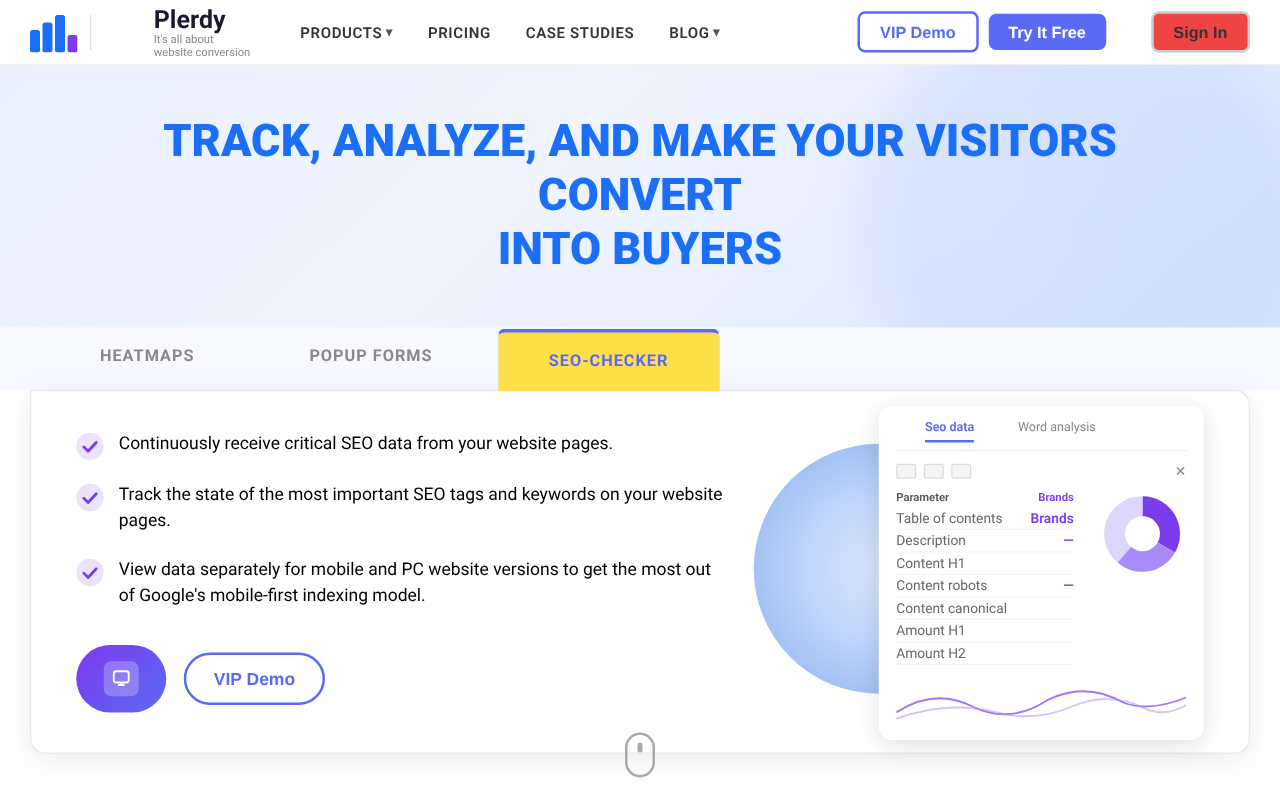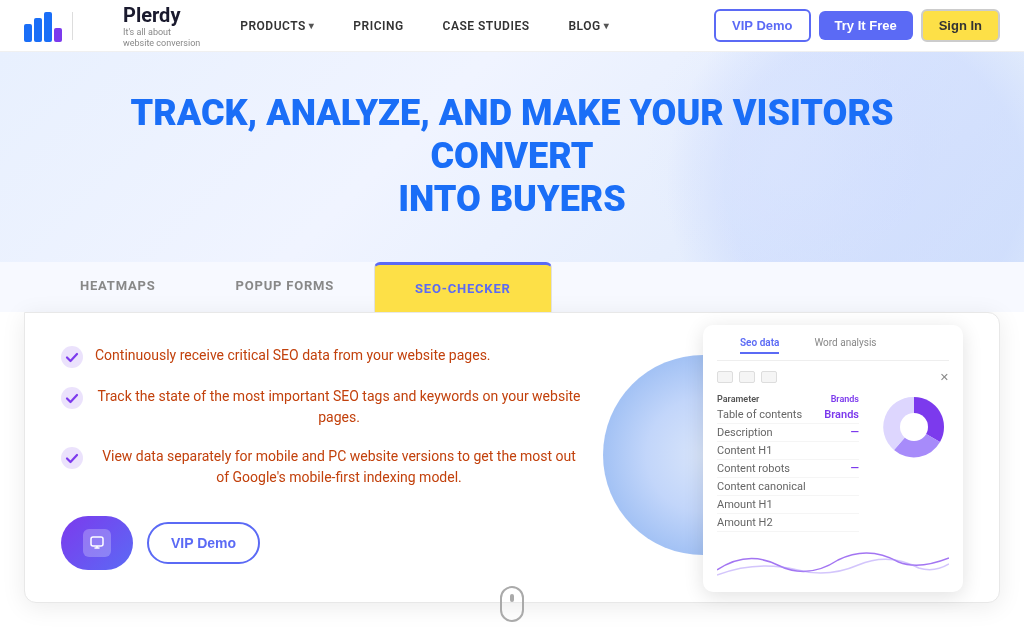--- a/index.html
+++ b/index.html
@@ -50,21 +50,21 @@
     }
     .divider-vert {
       width: 1px;
       height: 28px;
       background: #ddd;
       margin-right: 40px;
     }
     .nav {
       display: flex;
       align-items: center;
-      gap: 39px;
+      gap: 28px;
       flex: 1;
       text-align: right;
     }
     .nav-item {
       font-size: 12px;
       font-weight: 600;
       color: #333;
       text-transform: uppercase;
       letter-spacing: 0.5px;
       cursor: pointer;
@@ -101,25 +101,26 @@
       background: #5b6af5;
       color: #fff;
       font-size: 13px;
       font-weight: 600;
       cursor: pointer;
     }
     .btn-sign-in {
       padding: 7px 16px;
       border: 2px solid #ccc;
       border-radius: 6px;
-      background: #fde047;
+      background: #ef4444;
       color: #333;
       font-size: 13px;
       font-weight: 600;
       cursor: pointer;
+      margin-left: 28px;
     }
 
     
     .hero {
       background: linear-gradient(135deg, #e8f0fe 0%, #f0f4ff 40%, #dce8fb 100%);
       padding: 40px 40px 20px;
       text-align: center;
       position: relative;
       overflow: hidden;
     }
@@ -155,22 +156,22 @@
       margin: 0 auto 20px;
     }
 
     
     .tabs-section {
       background: #f7f9ff;
       padding: 0 40px;
     }
     .tabs {
       display: flex;
-      align-items: center;
-      gap: 0;
+      align-items: flex-end;
+      gap: 12px;
     }
     .tab {
       padding: 16px 40px;
       font-size: 13px;
       font-weight: 700;
       color: #888;
       text-transform: uppercase;
       letter-spacing: 0.8px;
       cursor: pointer;
       border-bottom: 3px solid transparent;
@@ -205,23 +206,22 @@
     .feature-list {
       list-style: none;
       margin-bottom: 28px;
     }
     .feature-item {
       display: flex;
       align-items: flex-start;
       gap: 12px;
       margin-bottom: 18px;
       font-size: 14px;
-      color: #c2410c;
+      color: #000000;
       line-height: 1.5;
-      text-align: center;
     }
     .check-icon {
       width: 22px;
       height: 22px;
       flex-shrink: 0;
       margin-top: 1px;
     }
     .action-buttons {
       display: flex;
       gap: 14px;

